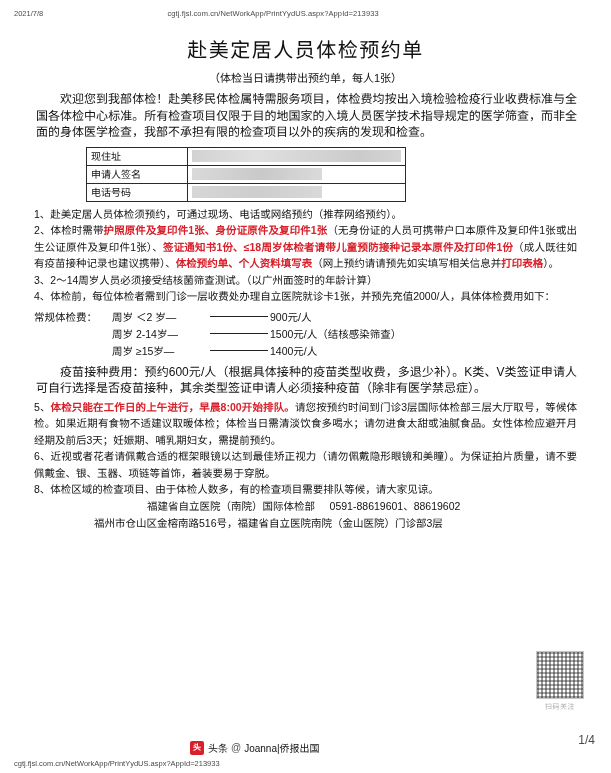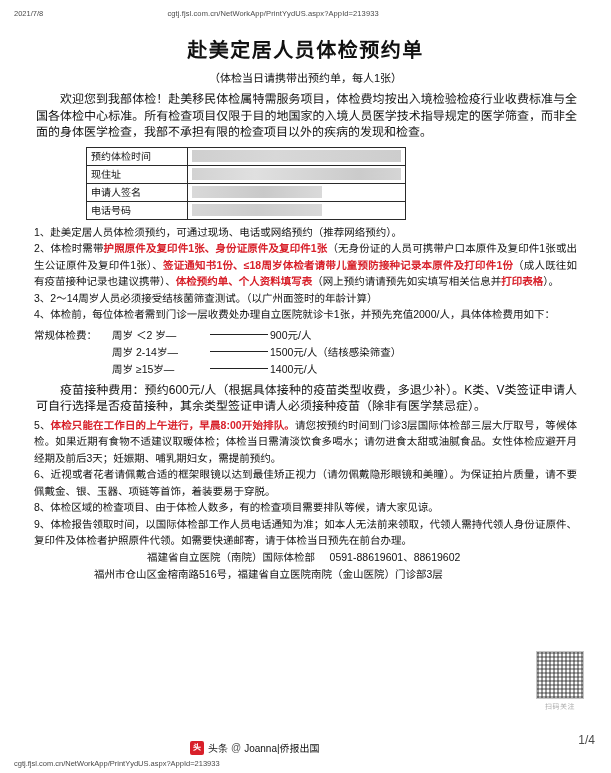--- a/index.html
+++ b/index.html
@@ -76,21 +76,21 @@
     top: 24px;
     left: 0;
     width: 611px;
     padding: 0 34px;
     box-sizing: border-box;
   }
 
   .doc-title {
     text-align: center;
     font-size: 20px;
-    font-weight: bold;
+    font-weight: normal;
     letter-spacing: 1.5px;
     margin: 10px 0 2px 0;
     font-family: "Liberation Serif", serif;
   }
   .doc-subtitle {
     text-align: center;
     font-size: 11px;
     margin: 6px 0 6px 0;
   }
 
@@ -249,26 +249,20 @@
 
   <div class="doc">
 
     <div class="doc-title">赴美定居人员体检预约单</div>
     <div class="doc-subtitle">（体检当日请携带出预约单，每人1张）</div>
 
     <p class="para">欢迎您到我部体检！赴美移民体检属特需服务项目，体检费均按出入境检验检疫行业收费标准与全国各体检中心标准。所有检查项目仅限于目的地国家的入境人员医学技术指导规定的医学筛查，而非全面的身体医学检查，我部不承担有限的检查项目以外的疾病的发现和检查。</p>
 
     <table class="info-table">
       <tbody>
-        <tr>
-          <td class="label">预约体检时间</td>
-          <td class="value">
-              <span class="redact r1"></span>
-            </td>
-        </tr>
         <tr>
           <td class="label">现住址</td>
           <td class="value">
               <span class="redact r3"></span>
             </td>
         </tr>
         <tr>
           <td class="label">申请人签名</td>
           <td class="value">
               <span class="redact r2 short"></span>
@@ -329,23 +323,20 @@
 
     <p class="clause">
       <span>6、近视或者花者请佩戴合适的框架眼镜以达到最佳矫正视力（请勿佩戴隐形眼镜和美瞳）。为保证拍片质量，请不要佩戴金、银、玉器、项链等首饰，着装要易于穿脱。</span>
     </p>
 
 
     <p class="clause">
       <span>8、体检区域的检查项目、由于体检人数多，有的检查项目需要排队等候，请大家见谅。</span>
     </p>
 
-    <p class="clause">
-      <span>9、体检报告领取时间，以国际体检部工作人员电话通知为准；如本人无法前来领取，代领人需持代领人身份证原件、复印件及体检者护照原件代领。如需要快递邮寄，请于体检当日预先在前台办理。</span>
-    </p>
 
     <div class="contact">
       <span>福建省自立医院（南院）国际体检部</span>&nbsp;&nbsp;&nbsp;&nbsp;&nbsp;<span>0591-88619601、88619602</span>
     </div>
     <div class="contact-2">福州市仓山区金榕南路516号，福建省自立医院南院（金山医院）门诊部3层</div>
 
   </div>
 
   <div class="wm">
     <div class="wm-qr"></div>

